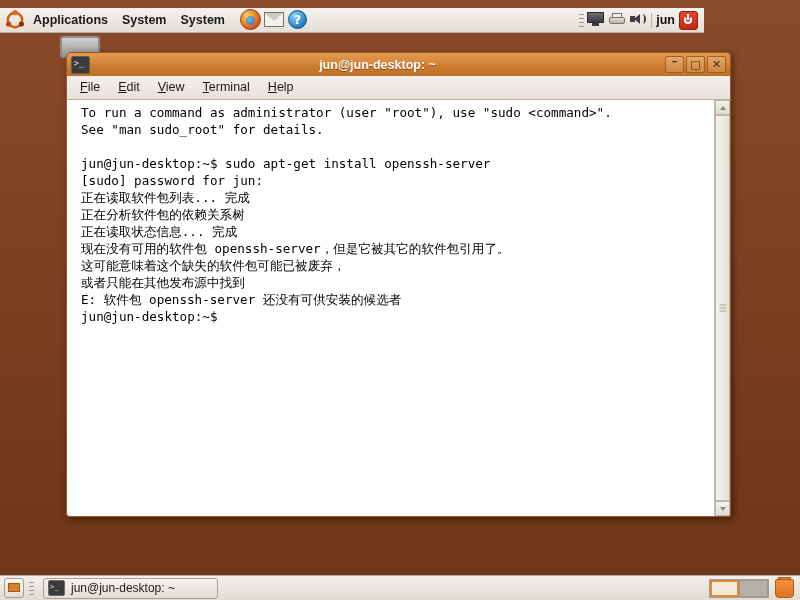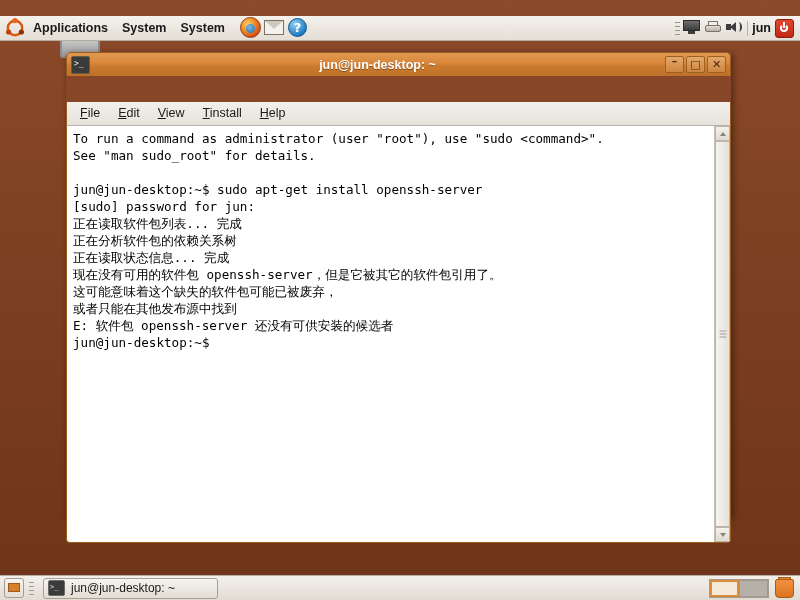--- a/index.html
+++ b/index.html
@@ -16,22 +16,22 @@
     width: 800px;
     height: 600px;
     background: #7e3f22;
     background: linear-gradient(180deg, #8b4a2a 0%, #7b3d20 55%, #6d3519 100%);
     overflow: hidden;
   }
 
   
   #top-panel {
     position: absolute;
-    left: 0; top: 16px;
-    width: 800px; height: 25px;
+    left: 0; top: 8px;
+    width: 704px; height: 25px;
     background: linear-gradient(180deg, #f5f2ee 0%, #ece8e1 48%, #e4dfd6 100%);
     border-bottom: 1px solid #b5ada1;
     display: flex;
     align-items: center;
     font-size: 12px;
     color: #000;
     box-sizing: border-box;
   }
   .panel-menu-group { display: flex; align-items: center; height: 25px; }
   .panel-menu {
@@ -198,21 +198,20 @@
   #menu-bar {
     height: 24px;
     background: linear-gradient(180deg,#f3f0ec,#e6e2db);
     border-left: 1px solid #9a5a1c;
     border-right: 1px solid #9a5a1c;
     border-bottom: 1px solid #b9b1a5;
     display: flex;
     align-items: center;
     padding-left: 4px;
     box-sizing: border-box;
-    margin-top: 26px;
   }
   .menu-item {
     font-size: 12.5px;
     color: #1a1a1a;
     padding: 2px 9px 3px 9px;
     cursor: default;
     white-space: nowrap;
   }
   .menu-item u { text-decoration: underline; }
 
@@ -231,20 +230,21 @@
   }
   #term-text {
     flex: 1 1 auto;
     padding: 4px 5px 4px 6px;
     font-family: "DejaVu Sans Mono", "Liberation Mono", monospace;
     font-size: 12.6px;
     line-height: 17px;
     color: #000;
     white-space: pre;
     overflow: hidden;
+    margin-left: 8px;
   }
   #term-text .ln { min-height: 17px; }
 
   
   #term-scroll {
     flex: 0 0 auto;
     width: 16px;
     background: #e8e4de;
     border-left: 1px solid #c6bfb4;
     display: flex;
@@ -512,21 +512,21 @@
         <div class="win-btn">
             <span class="gl">✕</span>
           </div>
       </div>
     </div>
 
     <div id="menu-bar">
       <div class="menu-item"><u>F</u><span>ile</span></div>
       <div class="menu-item"><u>E</u><span>dit</span></div>
       <div class="menu-item"><u>V</u><span>iew</span></div>
-      <div class="menu-item"><u>T</u><span>install</span></div>
+      <div class="menu-item"><u>T</u><span>erminal</span></div>
       <div class="menu-item"><u>H</u><span>elp</span></div>
     </div>
 
     <div id="term-body">
       <div id="term-text"><div class="ln">To run a command as administrator (user "root"), use "sudo &lt;command&gt;".</div><div class="ln">See "man sudo_root" for details.</div><div class="ln"></div><div class="ln">jun@jun-desktop:~$ sudo apt-get install openssh-server</div><div class="ln">[sudo] password for jun:</div><div class="ln">正在读取软件包列表... 完成</div><div class="ln">正在分析软件包的依赖关系树</div><div class="ln">正在读取状态信息... 完成</div><div class="ln">现在没有可用的软件包 openssh-server，但是它被其它的软件包引用了。</div><div class="ln">这可能意味着这个缺失的软件包可能已被废弃，</div><div class="ln">或者只能在其他发布源中找到</div><div class="ln">E: 软件包 openssh-server 还没有可供安装的候选者</div><div class="ln">jun@jun-desktop:~$</div></div>
 
       <div id="term-scroll">
         <div class="sb-arrow up">
             <span class="tri"></span>
           </div>

